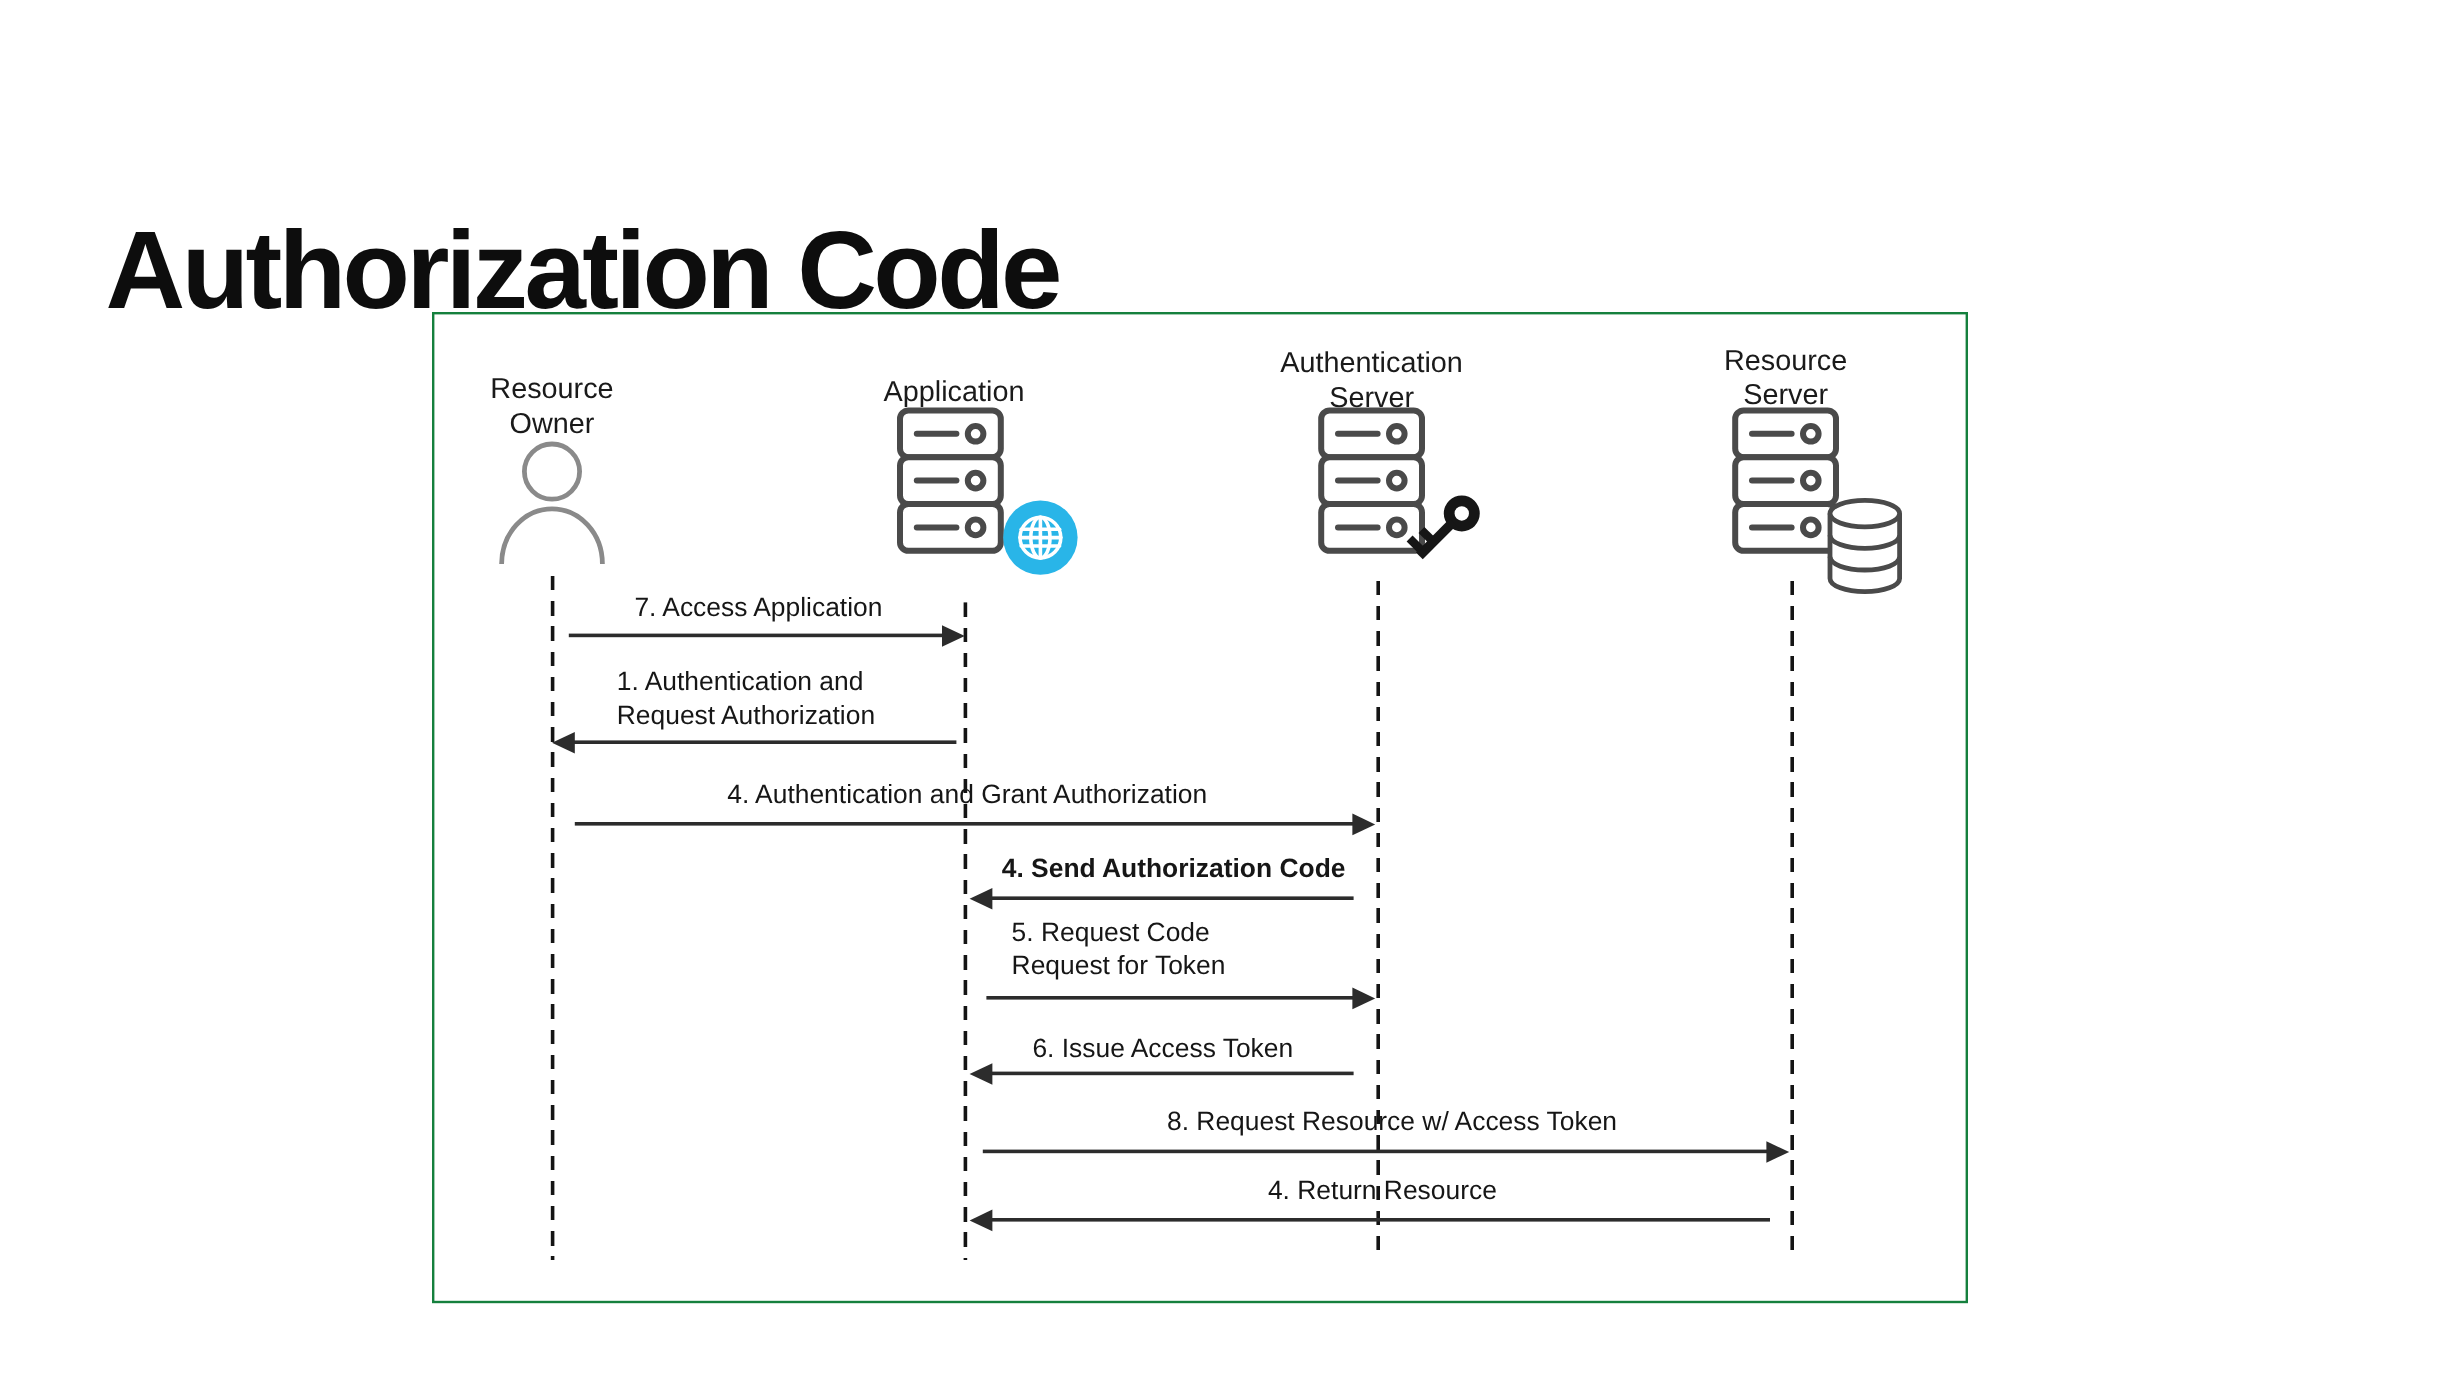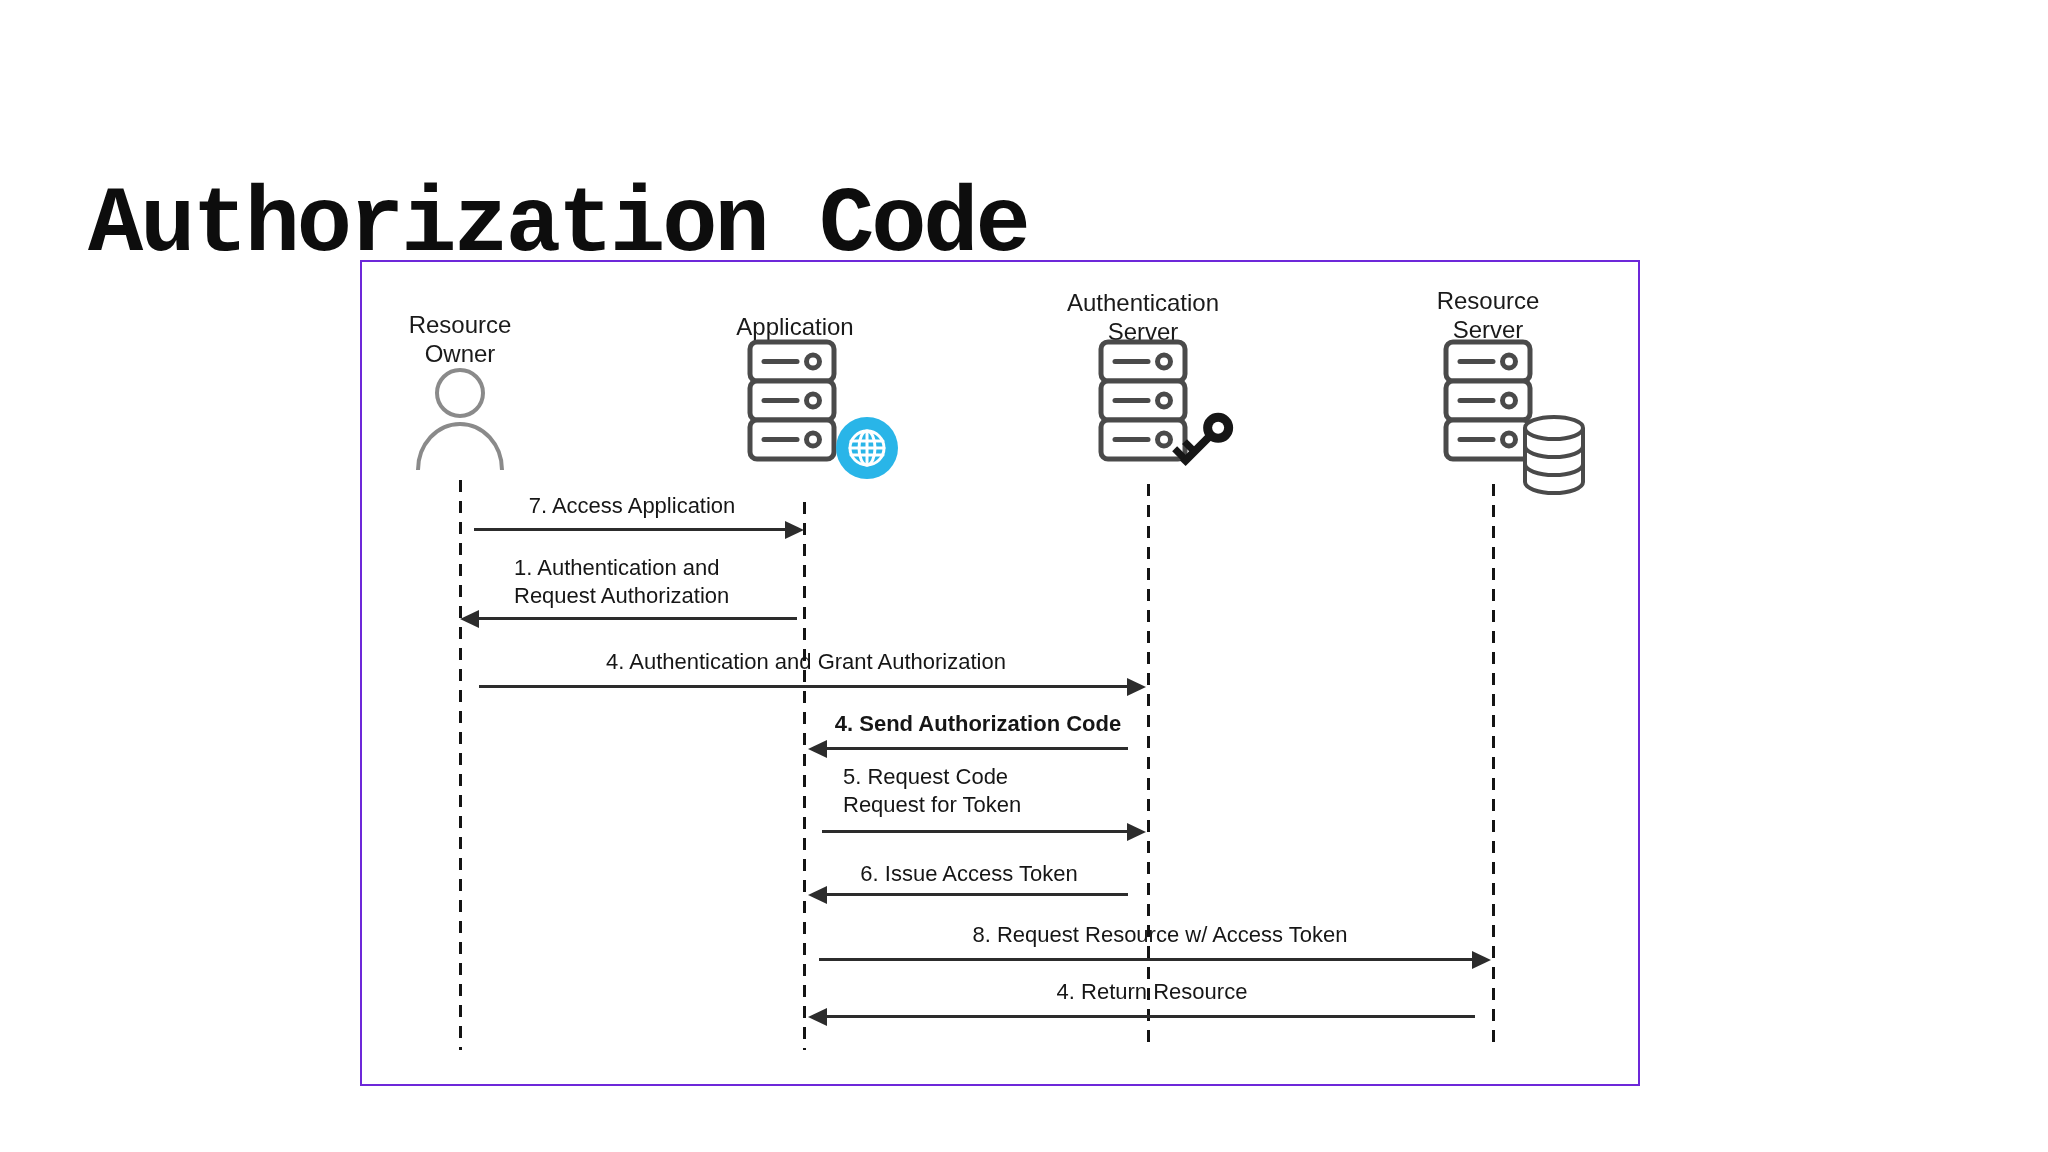--- a/index.html
+++ b/index.html
@@ -2,28 +2,28 @@
 <html><head>
 <meta charset="utf-8">
 <style>
   html,body{margin:0;padding:0;background:#ffffff;}
   .canvas{
     position:relative;width:2048px;height:1152px;background:#ffffff;
     overflow:hidden;font-family:"Liberation Sans",sans-serif;color:#1c1c1c;
   }
   .slide-title{
     position:absolute;left:88px;top:148px;
-    font-family:Liberation Mono, monospace;font-weight:bold;
+    font-family:Liberation Sans, sans-serif;font-weight:bold;
     font-size:92px;letter-spacing:-3px;color:#0d0d0d;line-height:1;
     white-space:nowrap;
     margin-top:32px;
   }
   .diagram-box{
     position:absolute;left:360px;top:260px;width:1276px;height:822px;
-    border:2px solid #6d28d9;background:#ffffff;
+    border:2px solid #15803d;background:#ffffff;
   }
   
   .lifeline{
     position:absolute;width:3px;
     background:repeating-linear-gradient(180deg,#141414 0 12px,transparent 12px 21px);
   }
   .ll-ro  {left:97px; top:218px;height:570px;}
   .ll-app {left:441px;top:240px;height:548px;}
   .ll-auth{left:785px;top:222px;height:566px;}
   .ll-res {left:1130px;top:222px;height:566px;}

